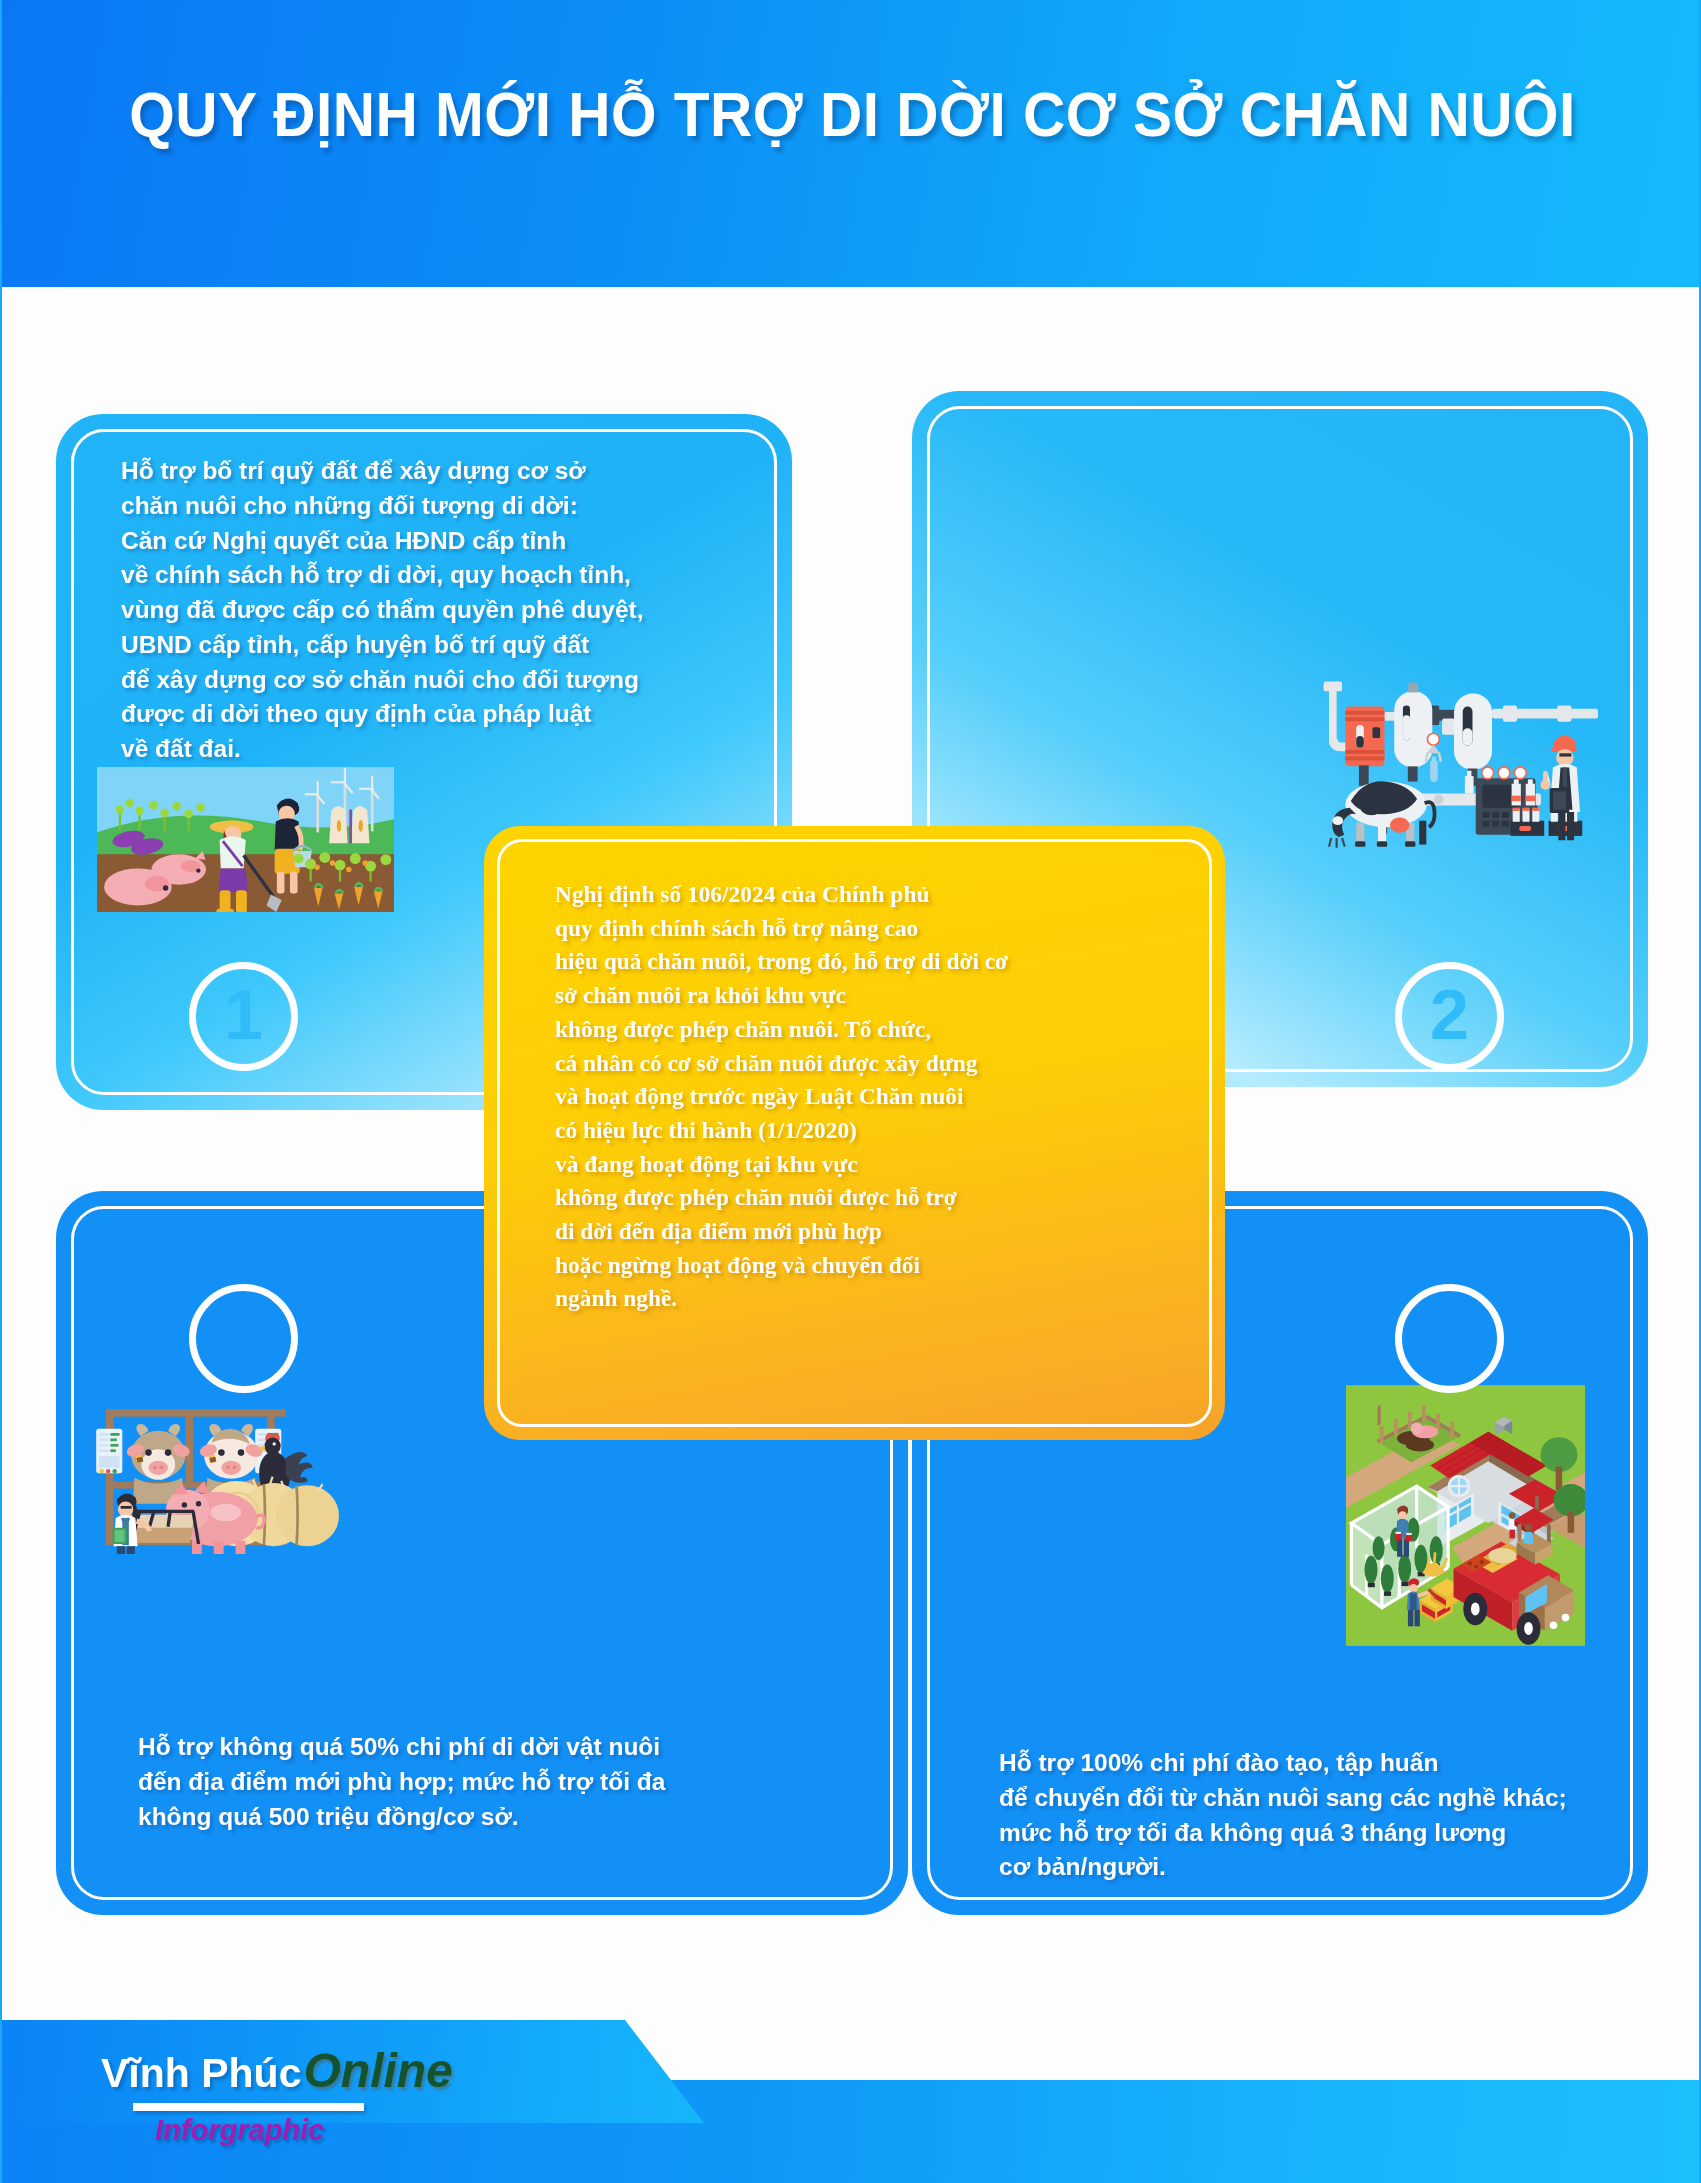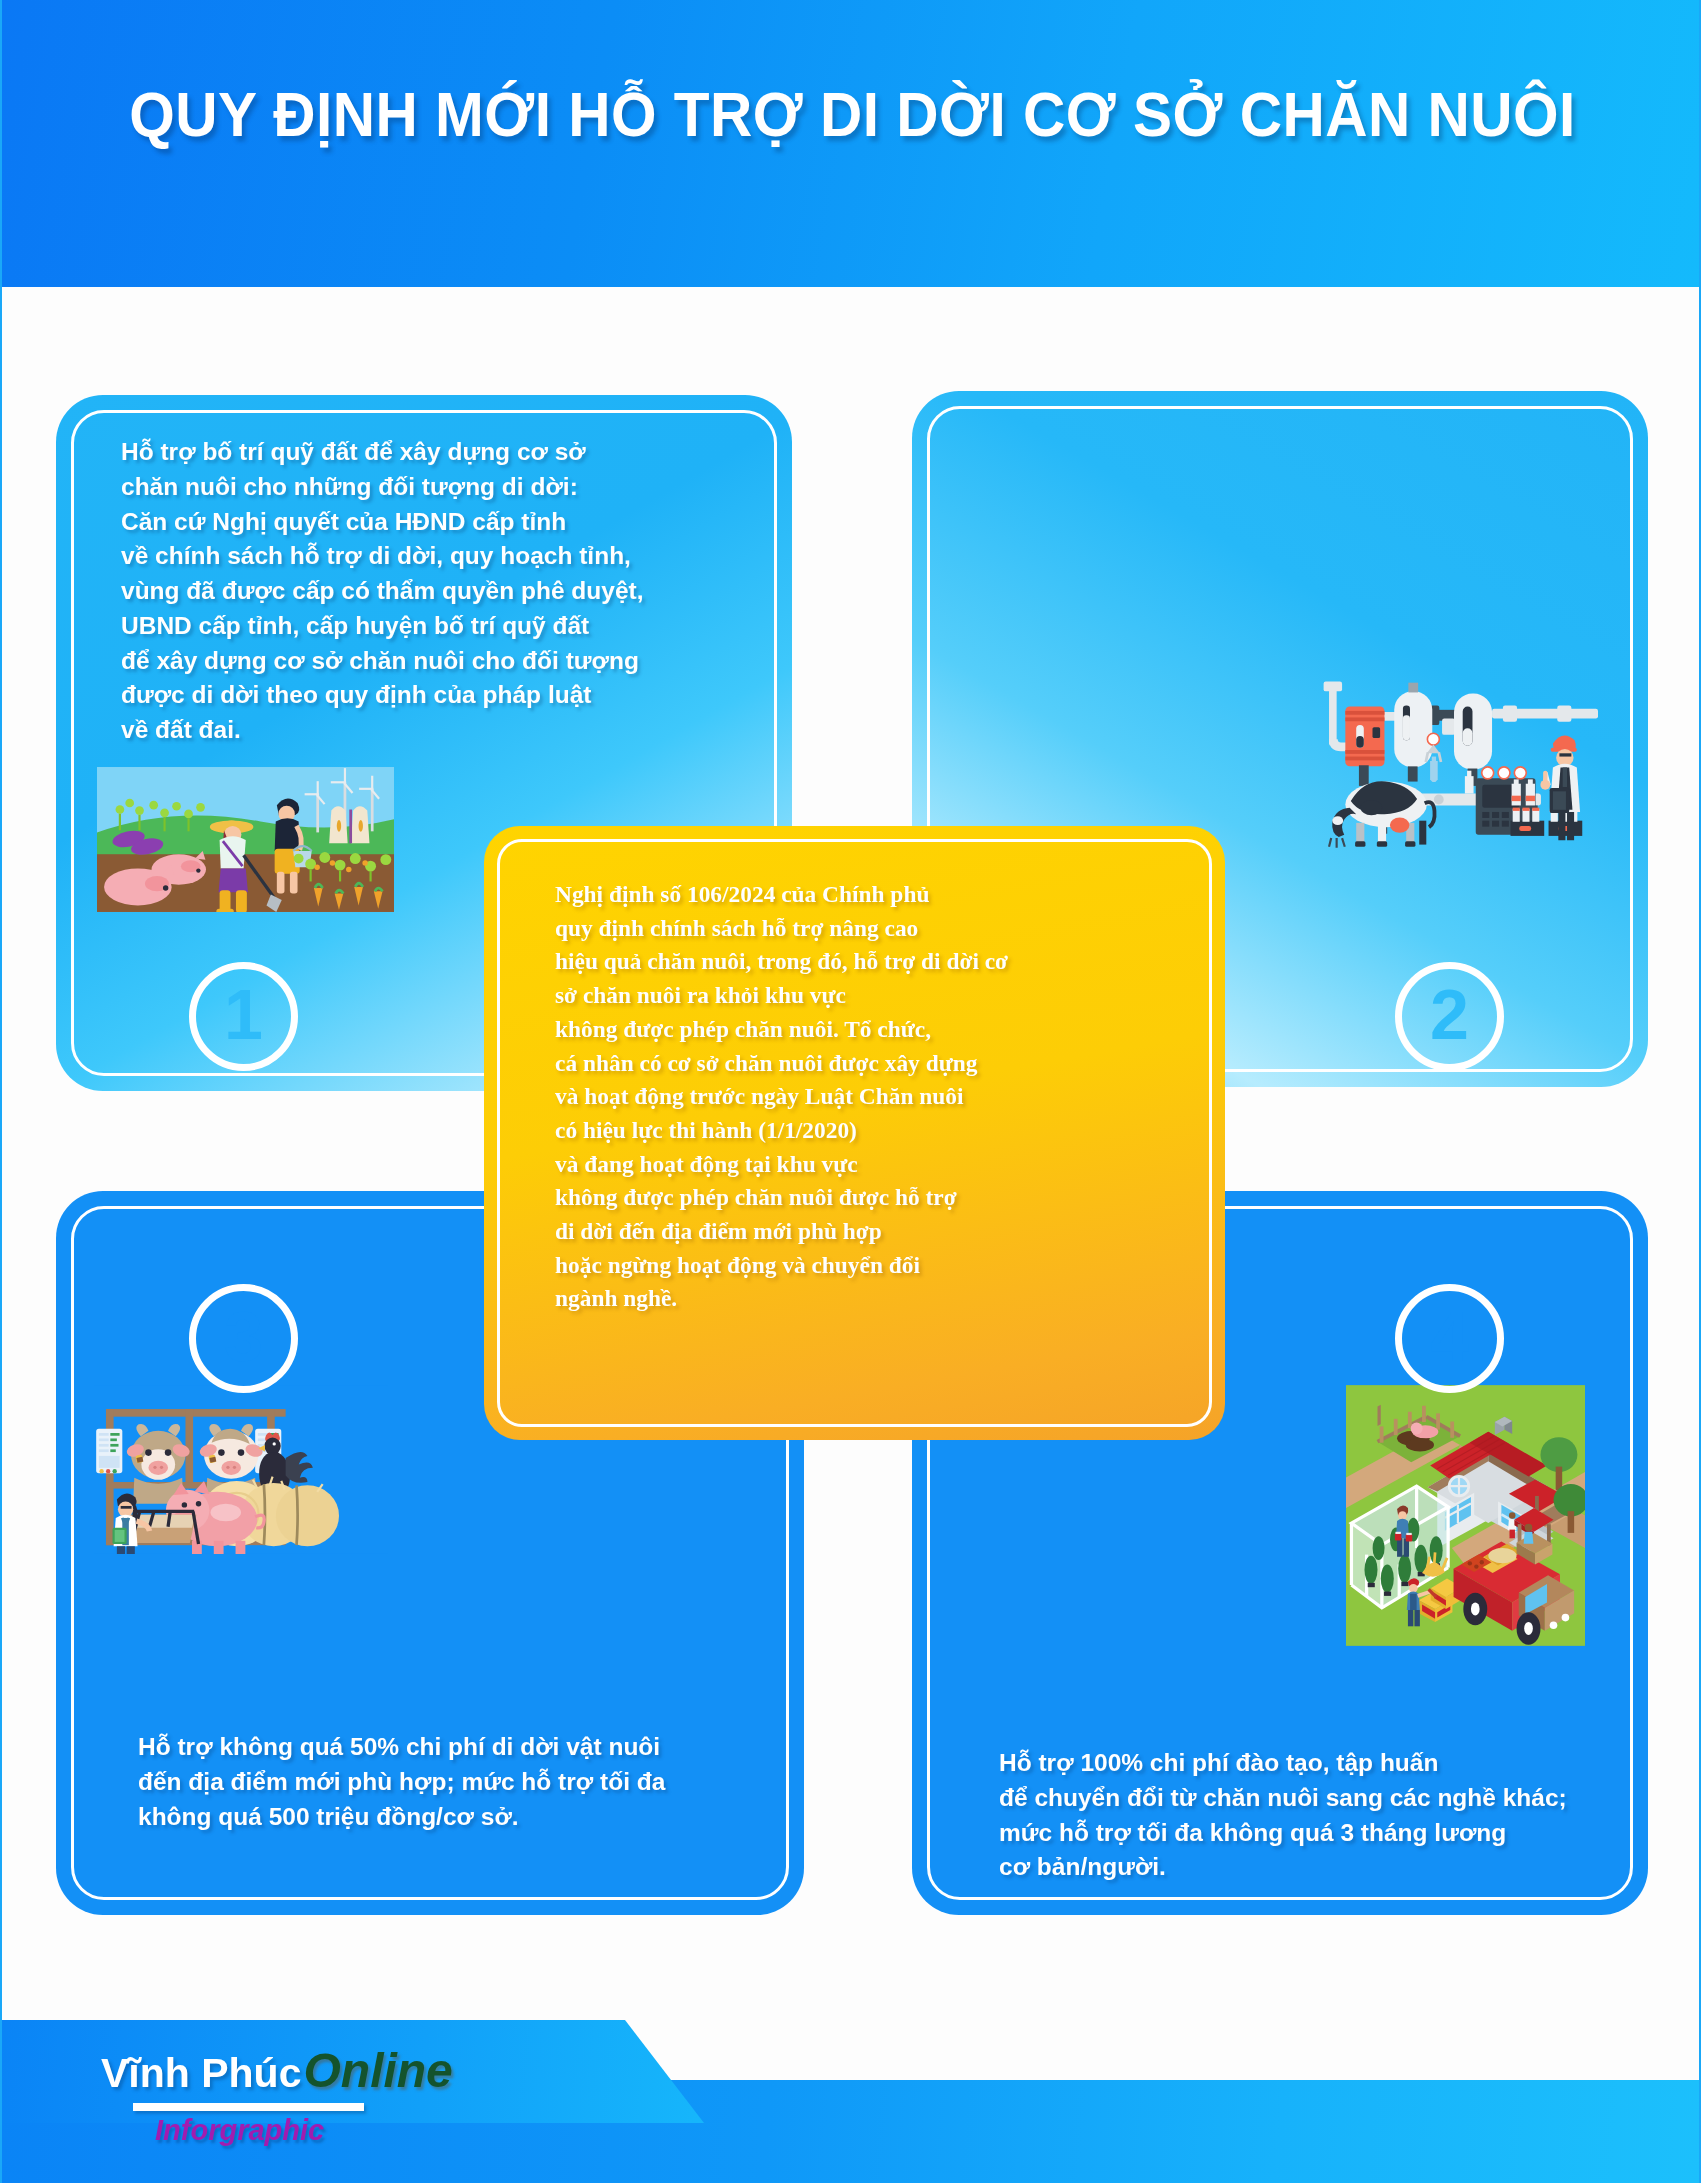--- a/index.html
+++ b/index.html
@@ -49,40 +49,40 @@
     color:#ffffff;
     font-weight:bold;
     font-size:24.5px;
     line-height:1.42;
     text-shadow:2.7px 3.3px 3.3px rgba(0,40,90,.26);
     white-space:pre-line;
   }
 
   
   #card1{
-    left:54px;top:395px;width:736px;height:696px;
+    left:54px;top:414px;width:736px;height:696px;
     border-radius:47px;
     background:linear-gradient(150deg,#22b4f7 0%,#1fb2f7 40%,#3ec8fb 62%,#a7e7fd 86%,#65d5fb 100%);
     padding-left:32px;
   }
   #card1 .card-text{left:65px;top:40px;width:626px;}
   #card1 .inner-stroke{border-radius:33px;}
 
   
   #card2{
     left:910px;top:391px;width:736px;height:696px;
     border-radius:47px;
     background:linear-gradient(210deg,#22b4f7 0%,#26b8f8 35%,#55cefa 60%,#b6ecfe 82%,#4cccfa 100%);
   }
   #card2 .card-text{left:64px;top:64px;width:631px;}
   #card2 .inner-stroke{border-radius:33px;}
 
   
   #card3{
-    left:54px;top:1191px;width:748px;height:724px;
+    left:54px;top:1191px;width:852px;height:724px;
     border-radius:47px;
     background:#1390f6;
   }
   #card3 .card-text{left:82px;top:539px;width:620px;}
   #card3 .inner-stroke{border-radius:33px;}
 
   
   #card4{
     left:910px;top:1191px;width:736px;height:724px;
     border-radius:47px;

